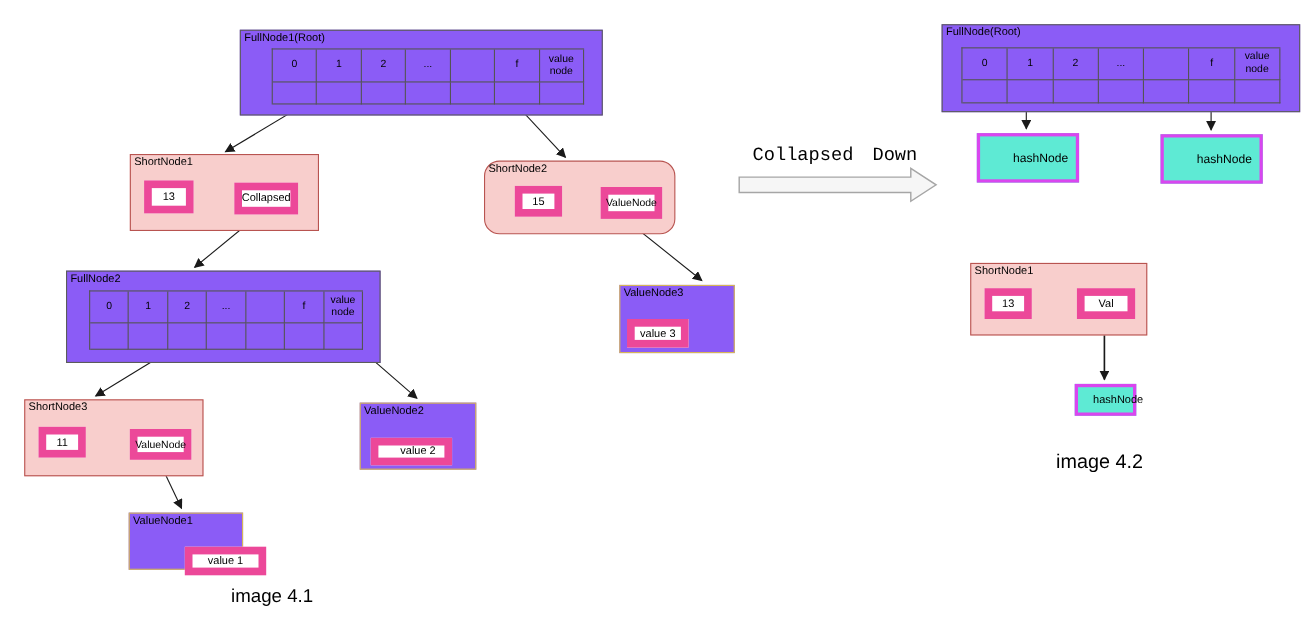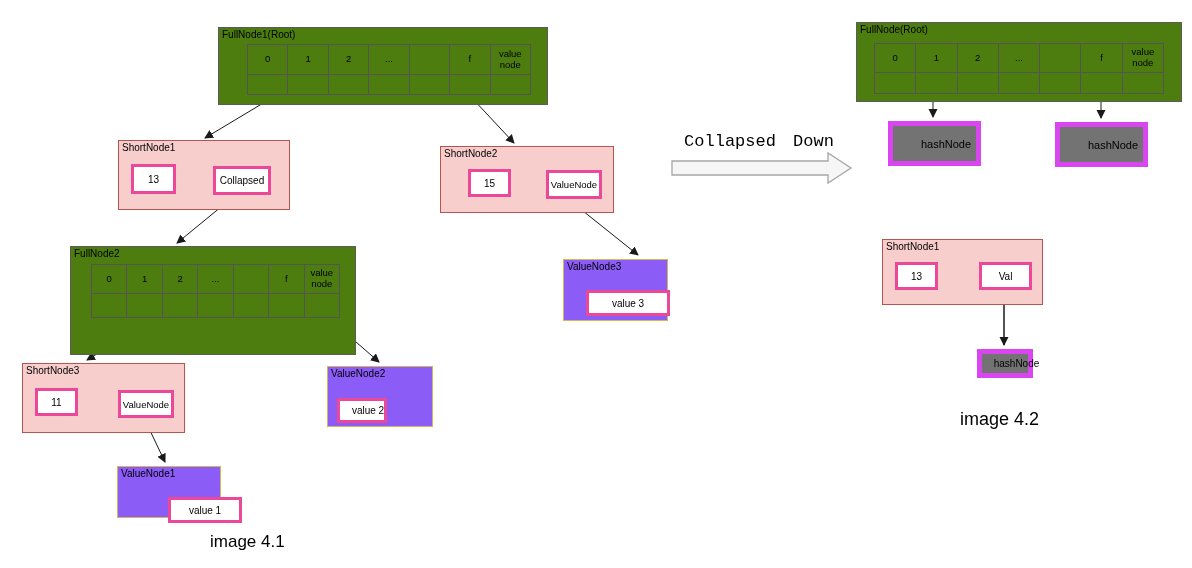--- a/index.html
+++ b/index.html
@@ -2,27 +2,27 @@
 <html><head>
 <meta charset="utf-8">
 <style>
   html,body { margin:0; padding:0; background:#ffffff; }
   #canvas {
     position:relative; width:1192px; height:568px; background:#ffffff;
     font-family:"Liberation Sans", sans-serif; color:#000; overflow:hidden;
   }
   #arrows { position:absolute; left:0; top:0; pointer-events:none; }
   .box { position:absolute; box-sizing:border-box; }
-  .green  { background:#4d7c0f; border:1px solid #5b5b5b; }
+  .green  { background:#8b5cf6; border:1px solid #5b5b5b; }
   .pink   { background:#f8cecc; border:1px solid #b85450; }
   .yellow { background:#8b5cf6; border:1px solid #d6b656; }
-  .purple { background:#737373; border:5px solid #d946ef; display:flex; align-items:center; justify-content:center; font-size:11px;padding-left:23px; }
+  .purple { background:#5eead4; border:3px solid #d946ef; display:flex; align-items:center; justify-content:center; font-size:11px;padding-left:23px; }
   .node-label { position:absolute; top:1px; left:3px; font-size:10px; white-space:nowrap; }
   .white-box {
-    position:absolute; box-sizing:border-box; background:#ffffff; border:3px solid #ec4899;
+    position:absolute; box-sizing:border-box; background:#ffffff; border:7px solid #ec4899;
     display:flex; align-items:center; justify-content:center; font-size:10px; white-space:nowrap;
   }
   .fn-table {
     position:absolute; display:grid; box-sizing:border-box;
     border-left:1px solid #545454; border-top:1px solid #545454;
   }
   .fn-cell {
     border-right:1px solid #545454; border-bottom:1px solid #545454;
     display:flex; align-items:center; justify-content:center;
     font-size:9.5px; text-align:center; line-height:1.15; overflow:hidden;
@@ -76,27 +76,27 @@
       <div class="fn-cell"></div>
     </div>
   </div>
 
   <div class="box pink" style="left:118px; top:140px; width:172px; height:70px;">
     <span class="node-label">ShortNode1</span>
     <div class="white-box" style="left:12px; top:23px; width:45px; height:30px;">13</div>
     <div class="white-box" style="left:94px; top:25px; width:58px; height:29px;">Collapsed</div>
   </div>
 
-  <div class="box pink" style="left:440px; top:146px; width:174px; height:67px;">
+  <div class="box pink" style="left:440px; top:146px; width:174px; height:67px;border-radius:14px;">
     <span class="node-label">ShortNode2</span>
     <div class="white-box" style="left:27px; top:22px; width:43px; height:28px;">15</div>
     <div class="white-box" style="left:105px; top:23px; width:56px; height:29px; font-size:9.5px;">ValueNode</div>
   </div>
 
-  <div class="box green" style="left:70px; top:246px; width:286px; height:109px;">
+  <div class="box green" style="left:60px; top:246px; width:286px; height:84px;">
     <span class="node-label">FullNode2</span>
     <div class="fn-table" style="left:20px; top:17px; width:249px; grid-template-columns:repeat(7,1fr); grid-template-rows:29px 24px;">
       <div class="fn-cell">0</div>
       <div class="fn-cell">1</div>
       <div class="fn-cell">2</div>
       <div class="fn-cell">...</div>
       <div class="fn-cell"></div>
       <div class="fn-cell">f</div>
       <div class="fn-cell" style="padding:0 2px;">value node</div>
       <div class="fn-cell"></div>
@@ -115,26 +115,26 @@
     <div class="white-box" style="left:95px; top:26px; width:56px; height:28px; font-size:9.5px;">ValueNode</div>
   </div>
 
   <div class="box yellow" style="left:117px; top:466px; width:104px; height:52px;">
     <span class="node-label">ValueNode1</span>
     <div class="white-box" style="left:9px; top:30px; width:74px; height:26px;margin-left:41px;">value 1</div>
   </div>
 
   <div class="box yellow" style="left:327px; top:366px; width:106px; height:61px;">
     <span class="node-label">ValueNode2</span>
-    <div class="white-box" style="left:9px; top:31px; width:50px; height:25px;padding-left:12px;">value 2</div>
+    <div class="white-box" style="left:9px; top:31px; width:74px; height:25px;padding-left:12px;">value 2</div>
   </div>
 
   <div class="box yellow" style="left:563px; top:259px; width:105px; height:62px;">
     <span class="node-label">ValueNode3</span>
-    <div class="white-box" style="left:22px; top:30px; width:84px; height:26px;">value 3</div>
+    <div class="white-box" style="left:6px; top:30px; width:56px; height:26px;">value 3</div>
   </div>
 
   <div class="caption" style="left:210px; top:532px;">image 4.1</div>
 
   <div class="transition-label" style="left:666px; top:132px; width:186px;font-family:Liberation Mono, monospace;">Collapsed Down</div>
 
   <div class="box green" style="left:856px; top:22px; width:326px; height:80px;">
     <span class="node-label">FullNode(Root)</span>
     <div class="fn-table" style="left:17px; top:20px; width:290px; grid-template-columns:repeat(7,1fr); grid-template-rows:29px 21px;">
       <div class="fn-cell">0</div>

